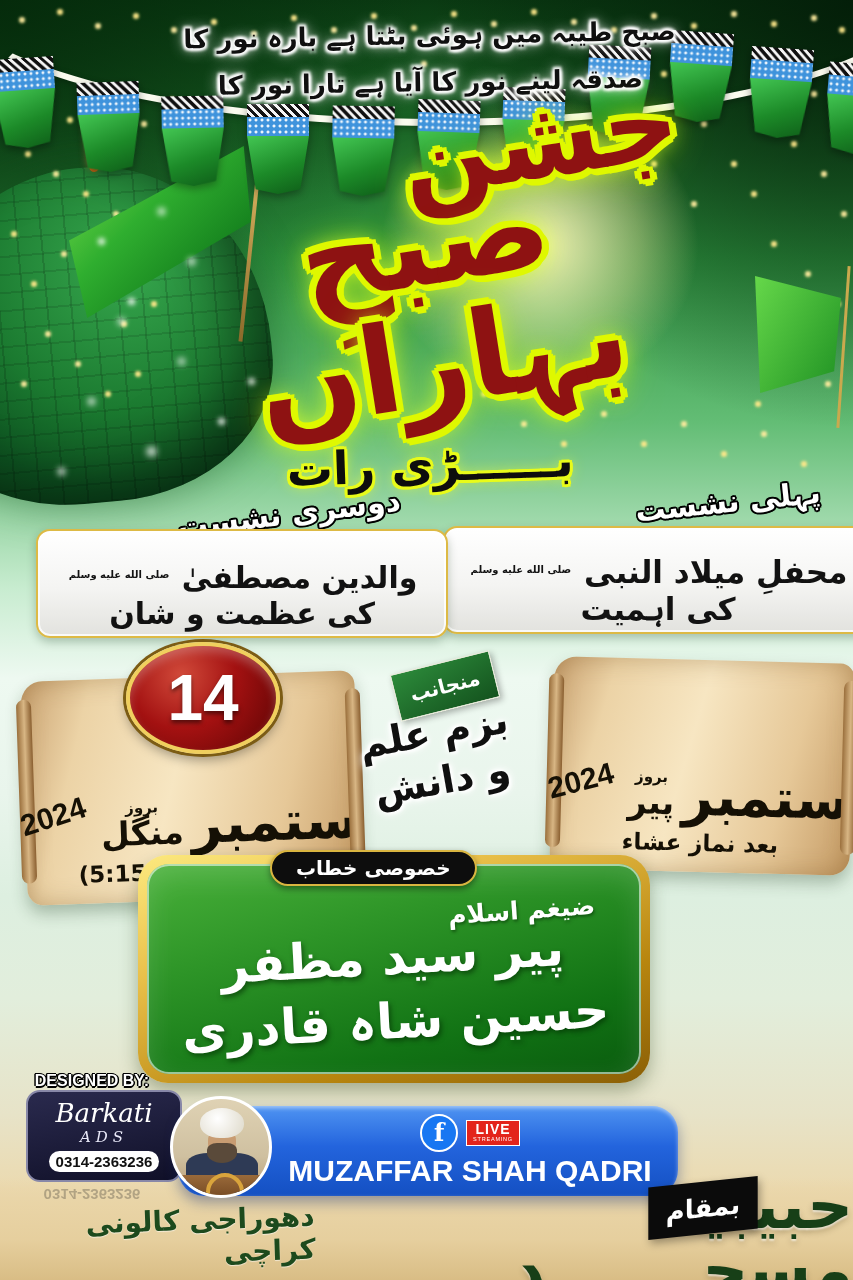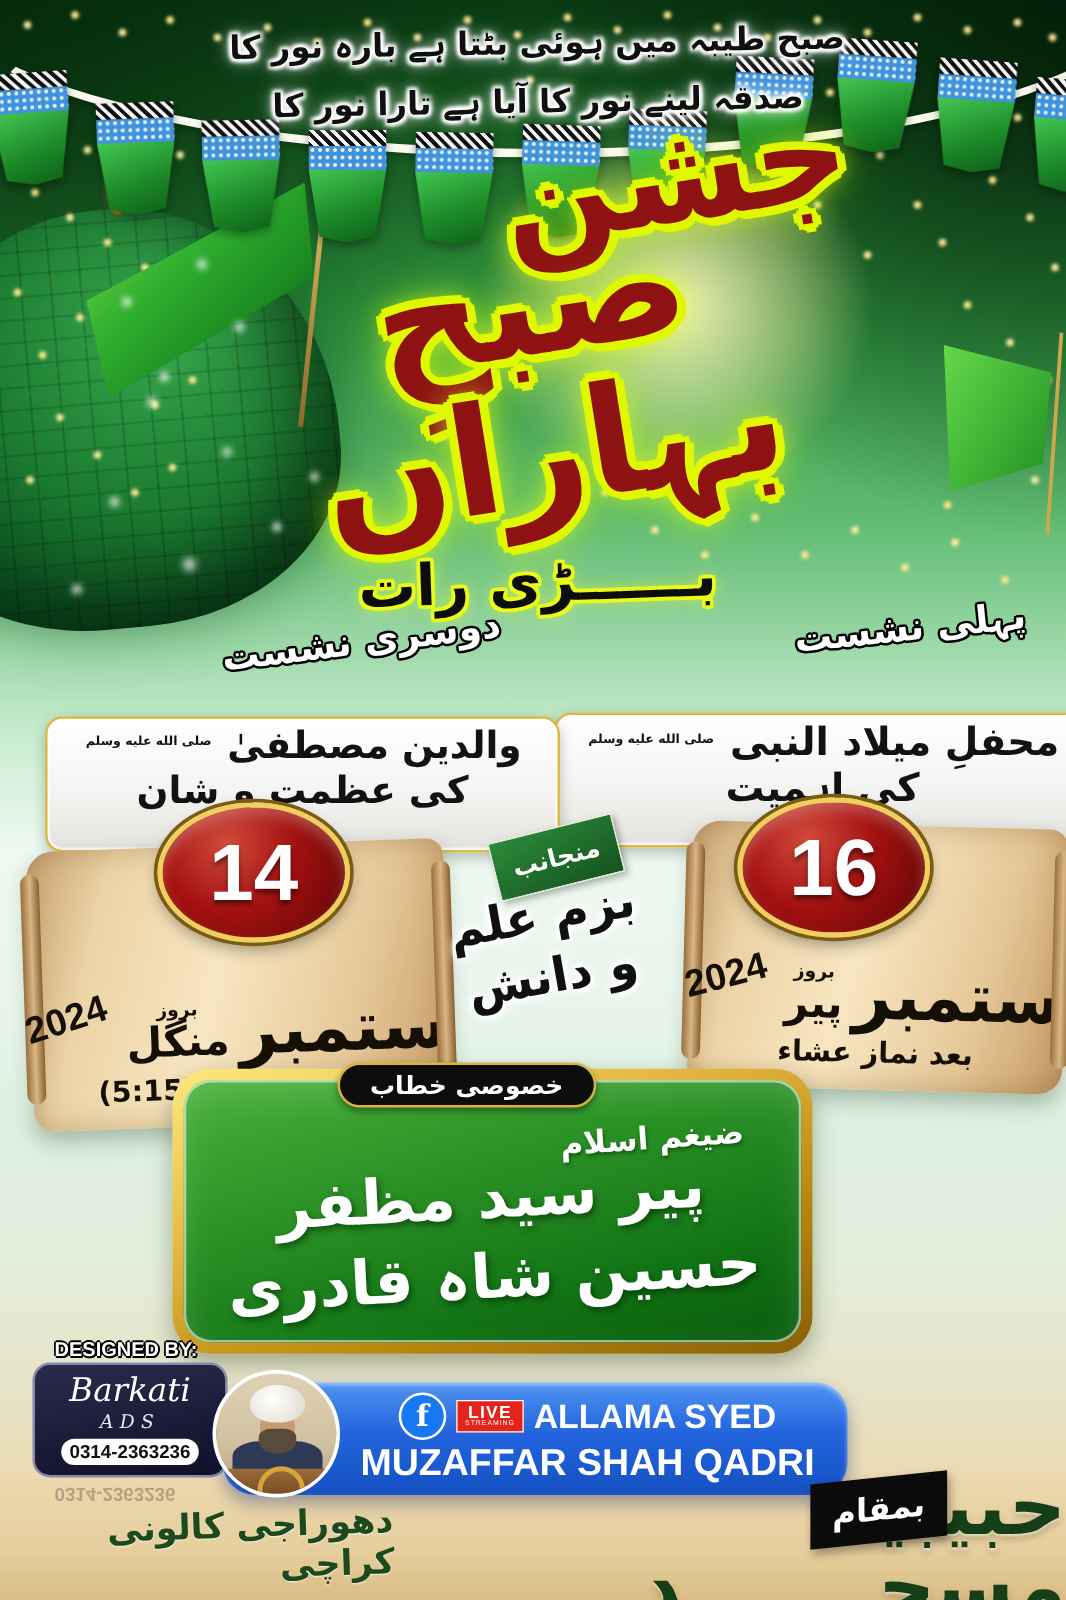--- a/index.html
+++ b/index.html
@@ -89,22 +89,22 @@
   .bari{left:240px;top:438px;width:380px;text-align:center;direction:rtl;font-size:46px;font-weight:bold;
     color:#0d0d0d;transform:rotate(-2deg);z-index:5;
     text-shadow:3px 0 0 #e8fb1a,-3px 0 0 #e8fb1a,0 3px 0 #e8fb1a,0 -3px 0 #e8fb1a,
     2.5px 2.5px 0 #e8fb1a,-2.5px -2.5px 0 #e8fb1a,2.5px -2.5px 0 #e8fb1a,-2.5px 2.5px 0 #e8fb1a,
     0 0 14px rgba(235,255,40,.9);}
   
   .session-label{position:absolute;font-weight:bold;color:#fff;direction:rtl;text-align:center;z-index:5;font-size:30px;
     text-shadow:2px 0 0 #000,-2px 0 0 #000,0 2px 0 #000,0 -2px 0 #000,1.5px 1.5px 0 #000,
     -1.5px -1.5px 0 #000,1.5px -1.5px 0 #000,-1.5px 1.5px 0 #000;}
   .topic-box{position:absolute;background:linear-gradient(180deg,#ffffff 0%,#f4f4f2 55%,#e2e2de 100%);
-    border:2px solid #ddba45;border-radius:14px;z-index:5;display:flex;align-items:flex-start;justify-content:center;
-    direction:rtl;padding:4px 10px;box-shadow:0 4px 10px rgba(0,40,10,.25),inset 0 0 0 2px rgba(255,255,255,.8);margin-top:44px;}
+    border:2px solid #ddba45;border-radius:14px;z-index:5;display:flex;align-items:flex-end;justify-content:center;
+    direction:rtl;padding:4px 10px;box-shadow:0 4px 10px rgba(0,40,10,.25),inset 0 0 0 2px rgba(255,255,255,.8);}
   .topic-text{font-weight:bold;color:#121212;text-align:center;line-height:1.2;}
   .hsm{font-size:10px;display:inline-block;transform:translateY(-10px);margin:0 2px;}
   
   .scroll{position:absolute;z-index:5;border-radius:22px 14px 20px 16px;
     background:linear-gradient(105deg,#caa372 0%,#ecd3a6 18%,#f7e6c2 45%,#e6c898 75%,#c49a64 100%);
     box-shadow:0 8px 16px rgba(30,60,30,.3),inset 0 0 24px rgba(120,80,30,.35);}
   .scroll::before,.scroll::after{content:"";position:absolute;top:8%;height:82%;width:15px;border-radius:8px;
     background:linear-gradient(90deg,#9a6f3c,#d8b684,#8a5f30);}
   .scroll::before{left:-5px;} .scroll::after{right:-5px;}
   .scroll-inner{position:absolute;inset:0;display:flex;flex-direction:column;align-items:center;
@@ -140,21 +140,21 @@
     border:2px solid #d9b540;border-radius:20px;padding:4px 24px;color:#fff;font-size:20px;font-weight:bold;
     direction:rtl;letter-spacing:1px;box-shadow:0 3px 6px rgba(0,0,0,.4);white-space:nowrap;}
   .speech-honorific{position:absolute;top:32px;right:46px;color:#fff;font-size:25px;font-weight:bold;
     transform:rotate(-4deg);direction:rtl;text-shadow:1px 2px 3px rgba(0,40,0,.5);}
   .speaker-name{position:absolute;top:62px;left:20px;right:20px;color:#fff;font-size:49px;font-weight:bold;
     text-align:center;direction:rtl;line-height:1.3;transform:rotate(-3deg);
     text-shadow:2px 3px 5px rgba(0,40,0,.55);}
   
   .sand-band{left:0;top:1178px;width:853px;height:102px;z-index:6;
     background:linear-gradient(180deg,rgba(233,213,168,0) 0,rgba(233,213,168,.9) 18%,#e6cf9e 60%,#d9bd85 100%);}
-  .designed-by{left:26px;top:1072px;width:132px;text-align:right;color:#fff;z-index:8;
+  .designed-by{left:26px;top:1072px;width:132px;text-align:center;color:#fff;z-index:8;
     font-family:"Liberation Sans",sans-serif;font-weight:bold;font-size:16px;
     text-shadow:1.5px 0 #000,-1.5px 0 #000,0 1.5px #000,0 -1.5px #000,1px 1px #000,-1px -1px #000;}
   .designer-card{left:26px;top:1090px;width:156px;height:92px;z-index:8;border-radius:14px;
     background:linear-gradient(170deg,#2a2a4e,#101028);border:2px solid #8888a8;box-sizing:border-box;
     display:flex;flex-direction:column;align-items:center;justify-content:center;}
   .brand{font-family:"DejaVu Serif",serif;font-style:italic;color:#fff;font-size:26px;line-height:1;}
   .brand-sub{font-family:"DejaVu Serif",serif;font-style:italic;color:#e8e8f8;font-size:15px;letter-spacing:5px;margin-top:2px;}
   .phone-pill{margin-top:5px;background:#fff;border-radius:12px;padding:2px 7px;
     font-family:"Liberation Sans",sans-serif;font-weight:bold;font-size:15px;color:#111;}
   .phone-ghost{left:26px;top:1186px;width:132px;text-align:center;transform:scaleY(-1);opacity:.28;color:#222;
@@ -307,21 +307,20 @@
         <span class="month">ستمبر</span>
         <span class="wd-col">
           <span class="prefix">بروز</span>
           <span class="weekday">پیر</span>
         </span>
         <span class="year">2024</span>
       </div>
       <div class="time">بعد نماز عشاء</div>
     </div>
   </div>
-  <div class="day-badge" style="left:590px;top:638px">16</div>
 
   <div class="scroll" style="left:24px;top:676px;width:334px;height:224px;transform:rotate(-2deg)">
     <div class="scroll-inner">
       <div class="date-row">
         <span class="month">ستمبر</span>
         <span class="wd-col">
           <span class="prefix">بروز</span>
           <span class="weekday">منگل</span>
         </span>
         <span class="year">2024</span>
@@ -352,21 +351,20 @@
   </div>
   <div class="abs phone-ghost">0314-2363236</div>
 
   <div class="abs live-banner">
     <div class="lb-row1">
       <span class="fb-circle">f</span>
       <span class="live-badge">
         <span class="live-word">LIVE</span>
         <span class="streaming-word">STREAMING</span>
       </span>
-      <span class="lb-text1">ALLAMA SYED</span>
     </div>
     <div class="lb-text2">MUZAFFAR SHAH QADRI</div>
   </div>
 
   <div class="abs photo">
     <div class="p-robe"></div>
     <div class="p-face"></div>
     <div class="p-beard"></div>
     <div class="p-turban"></div>
     <div class="p-desk"></div>

